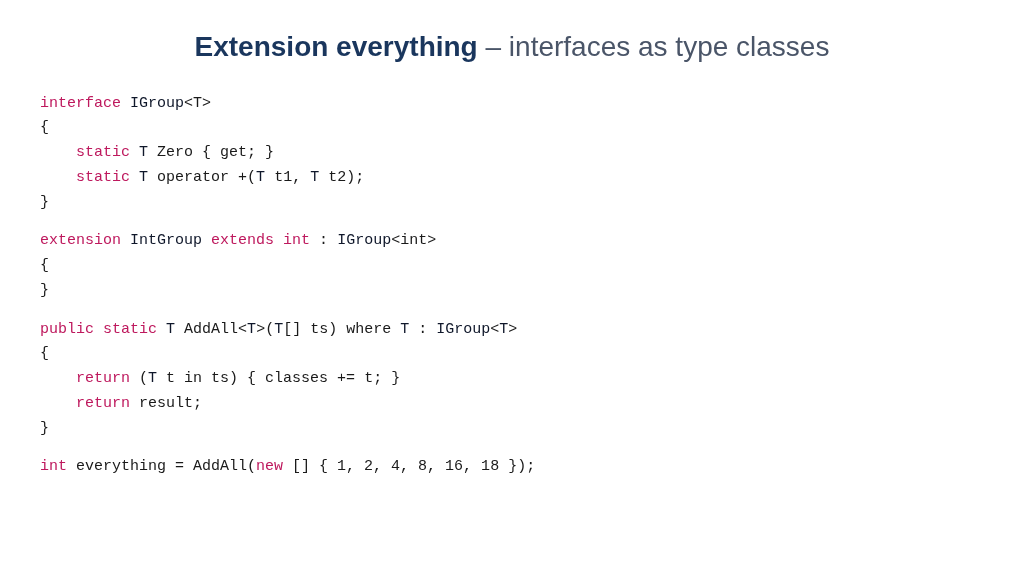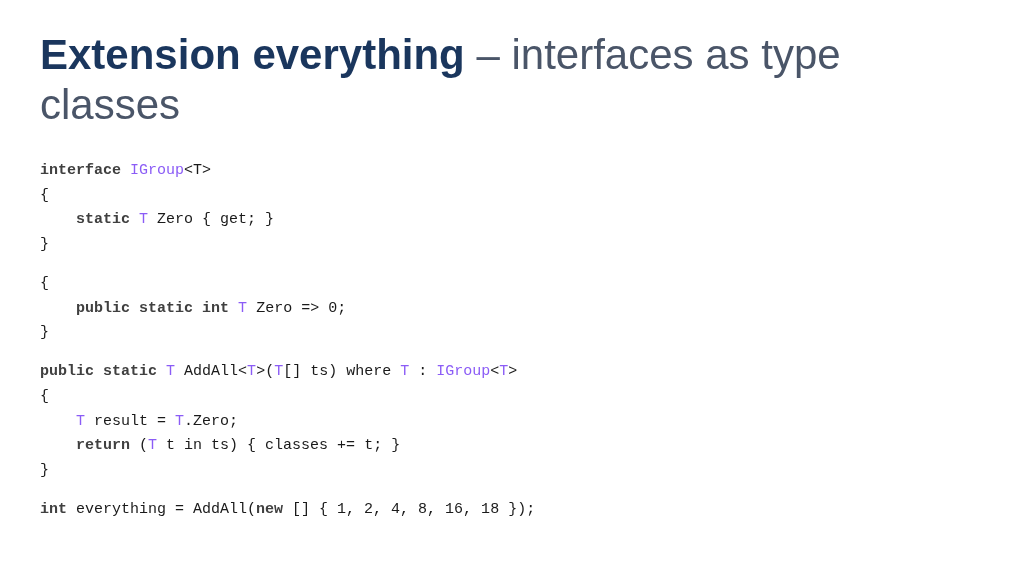--- a/index.html
+++ b/index.html
@@ -7,24 +7,25 @@
     body {
       background: #ffffff;
       font-family: 'Segoe UI', Arial, sans-serif;
       width: 1024px;
       height: 576px;
       overflow: hidden;
       padding: 30px 40px;
     }
 
     .slide-title {
-      font-size: 42px;
+      font-size: 28px;
       color: #2d3748;
       margin-bottom: 28px;
       line-height: 1.2;
+      text-align: center;
     }
 
     .slide-title .bold-part {
       font-weight: 800;
       color: #1a365d;
     }
 
     .slide-title .normal-part {
       font-weight: 400;
       color: #4a5568;
@@ -36,51 +37,52 @@
       line-height: 1.65;
       color: #1a1a1a;
       background: transparent;
     }
 
     .code-section {
       margin-bottom: 14px;
     }
 
     
-    .kw { color: #404040; font-weight: 700; } 
-    .type { color: #8b5cf6; }
+    .kw { color: #be185d; font-weight: 400; } 
+    .type { color: #0f172a; }
     .plain { color: #1a1a1a; } 
   </style>
 </head>
 <body>
 
 <h1 class="slide-title">
   <span class="bold-part">Extension everything</span><span class="normal-part"> – interfaces as type classes</span>
 </h1>
 
 <div class="code-block">
 
   <div class="code-section">
     <div><span class="kw">interface</span> <span class="type">IGroup</span><span class="plain">&lt;T&gt;</span></div>
     <div><span class="plain">{</span></div>
     <div><span class="plain">&nbsp;&nbsp;&nbsp;&nbsp;</span><span class="kw">static</span> <span class="type">T</span> <span class="plain">Zero { get; }</span></div>
+    <div><span class="plain">&nbsp;&nbsp;&nbsp;&nbsp;</span><span class="kw">static</span> <span class="type">T</span> <span class="plain">operator +(</span><span class="type">T</span> <span class="plain">t1, </span><span class="type">T</span> <span class="plain">t2);</span></div>
     <div><span class="plain">}</span></div>
   </div>
 
   <div class="code-section">
+    <div><span class="kw">extension</span> <span class="type">IntGroup</span> <span class="kw">extends</span> <span class="kw">int</span> : <span class="type">IGroup</span><span class="plain">&lt;int&gt;</span></div>
     <div><span class="plain">{</span></div>
-    <div><span class="plain">&nbsp;&nbsp;&nbsp;&nbsp;</span><span class="kw">public</span> <span class="kw">static</span> <span class="kw">int</span> <span class="type">T</span> <span class="plain">Zero =&gt; 0;</span></div>
     <div><span class="plain">}</span></div>
   </div>
 
   <div class="code-section">
     <div><span class="kw">public</span> <span class="kw">static</span> <span class="type">T</span> <span class="plain">AddAll&lt;</span><span class="type">T</span><span class="plain">&gt;(</span><span class="type">T</span><span class="plain">[] ts) where </span><span class="type">T</span> <span class="plain">: </span><span class="type">IGroup</span><span class="plain">&lt;</span><span class="type">T</span><span class="plain">&gt;</span></div>
     <div><span class="plain">{</span></div>
-    <div><span class="plain">&nbsp;&nbsp;&nbsp;&nbsp;</span><span class="type">T</span> <span class="plain">result = </span><span class="type">T</span><span class="plain">.Zero;</span></div>
     <div><span class="plain">&nbsp;&nbsp;&nbsp;&nbsp;</span><span class="kw">return</span> <span class="plain">(</span><span class="type">T</span> <span class="plain">t in ts) { classes += t; }</span></div>
+    <div><span class="plain">&nbsp;&nbsp;&nbsp;&nbsp;</span><span class="kw">return</span> <span class="plain">result;</span></div>
     <div><span class="plain">}</span></div>
   </div>
 
   <div class="code-section">
     <div><span class="kw">int</span> <span class="plain">everything = AddAll(</span><span class="kw">new</span> <span class="plain">[] { 1, 2, 4, 8, 16, 18 });</span></div>
   </div>
 
 </div>
 
 </body></html>

